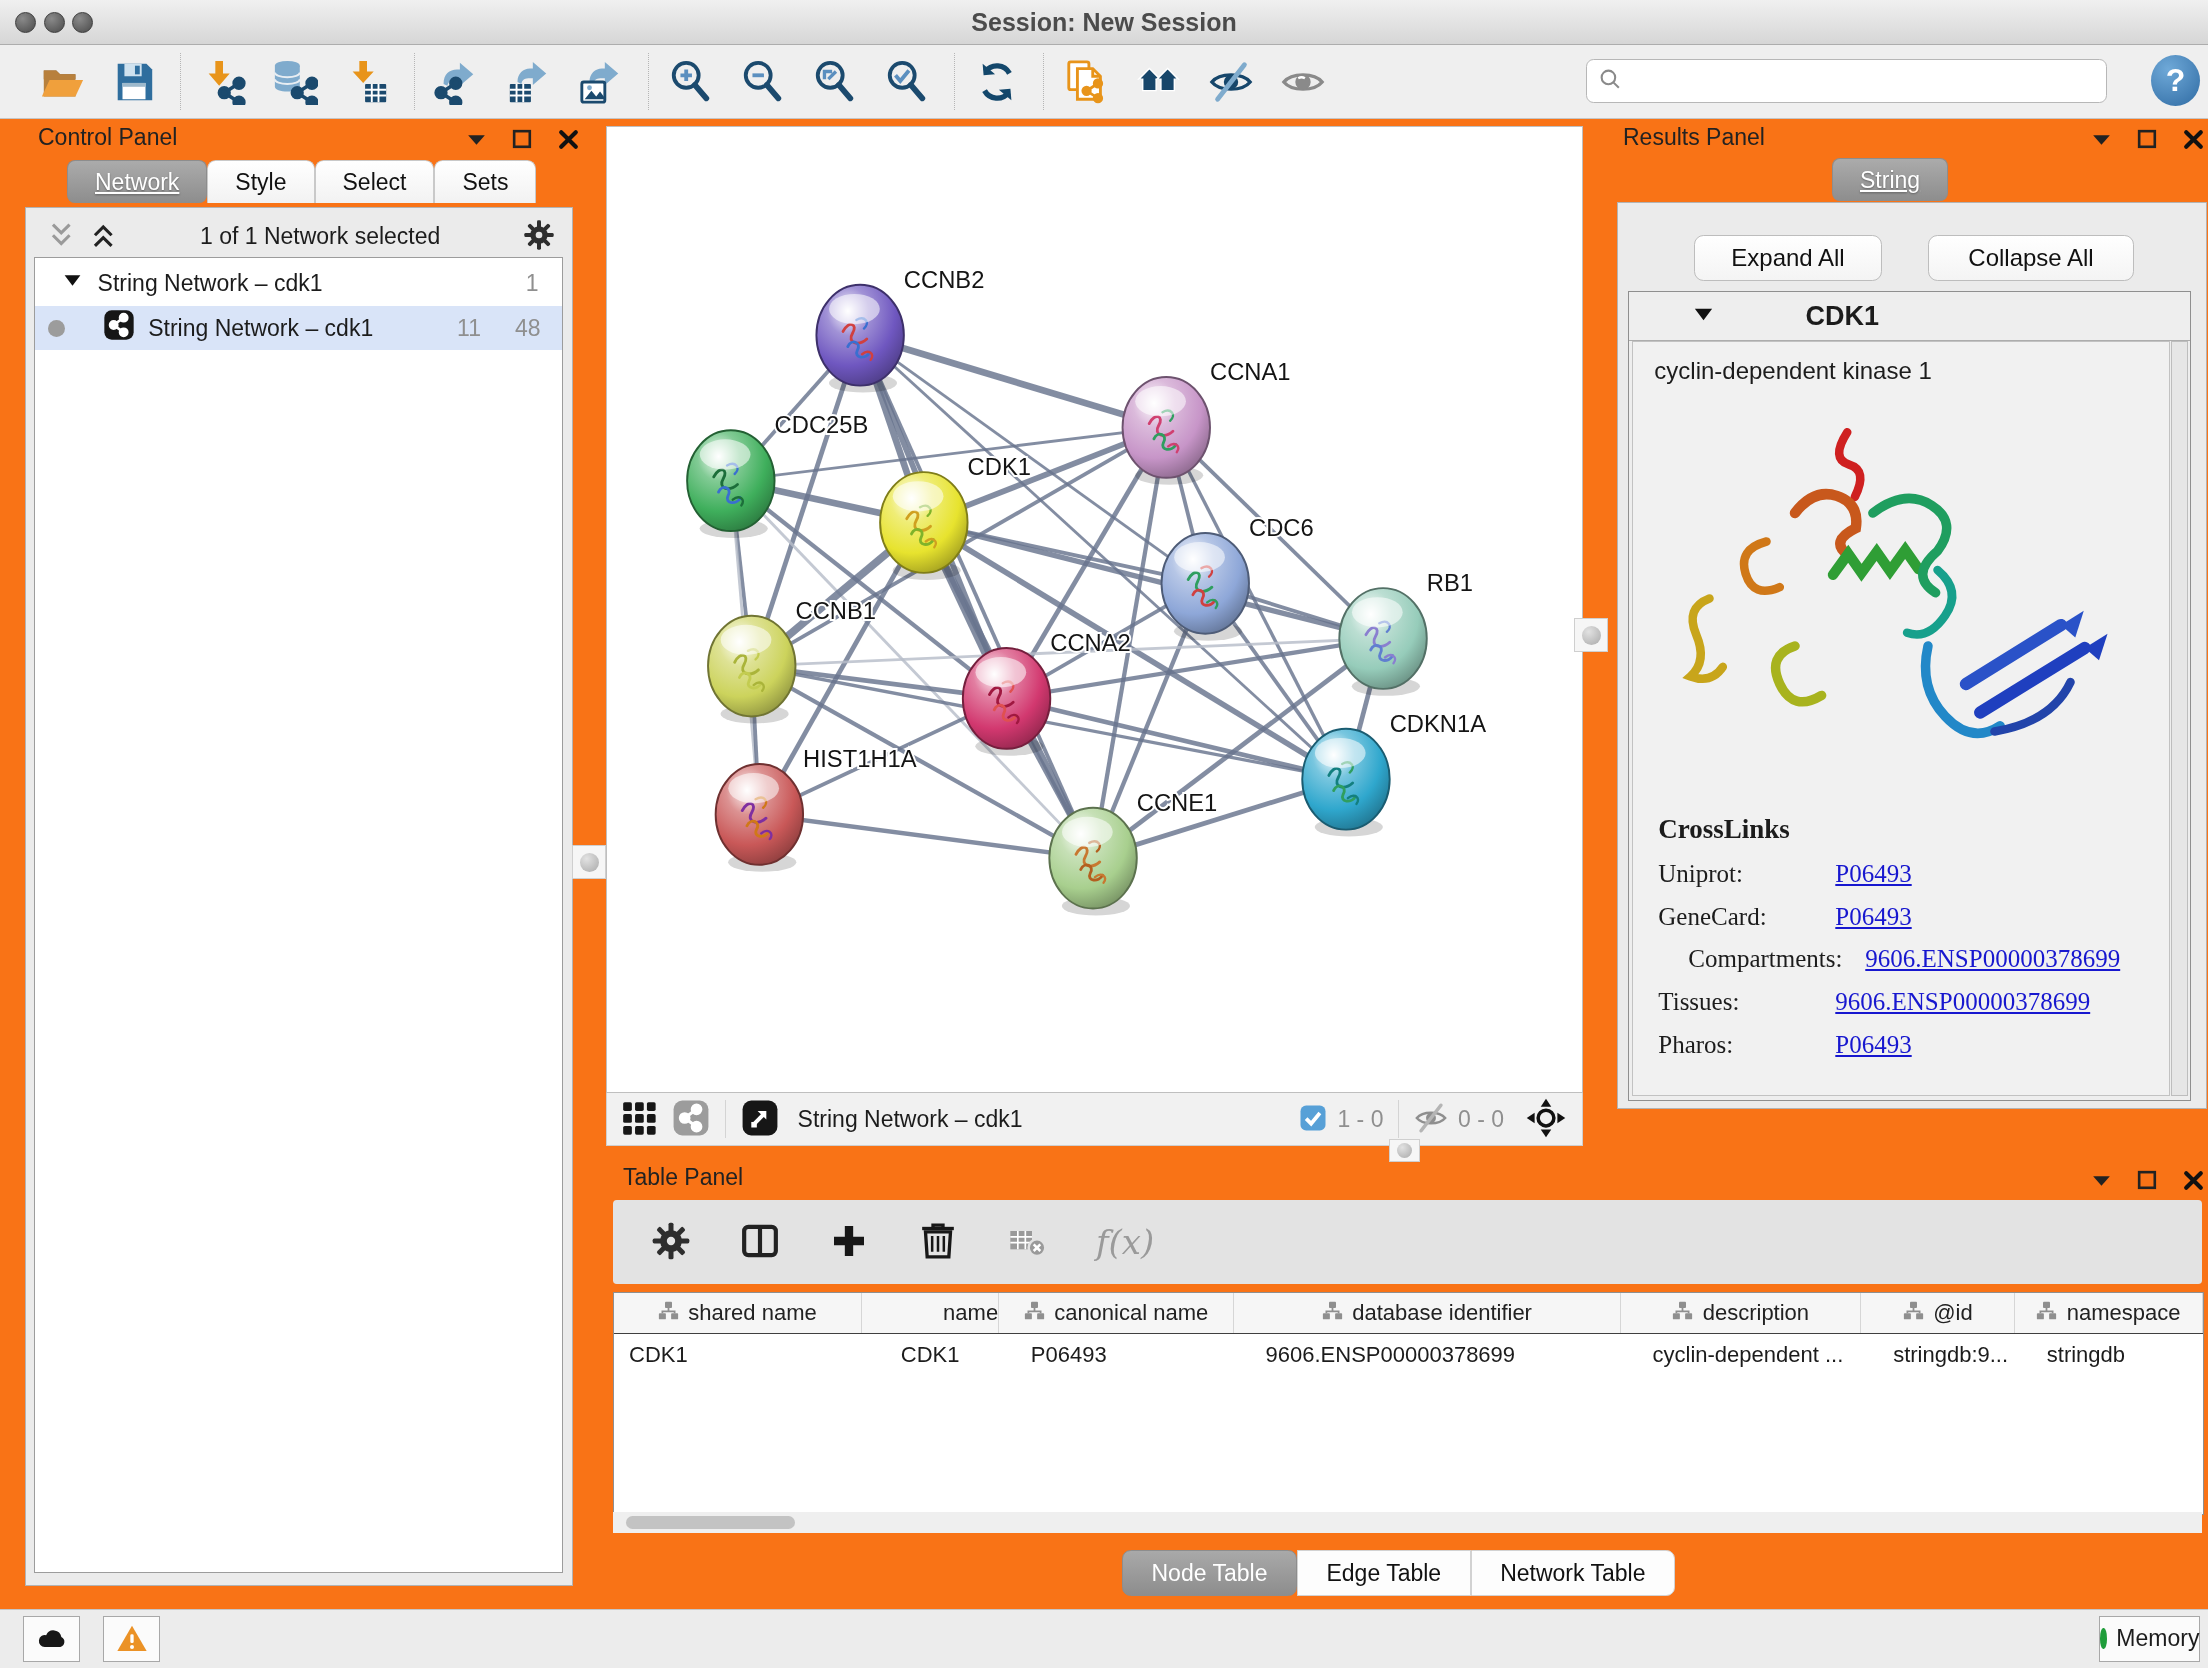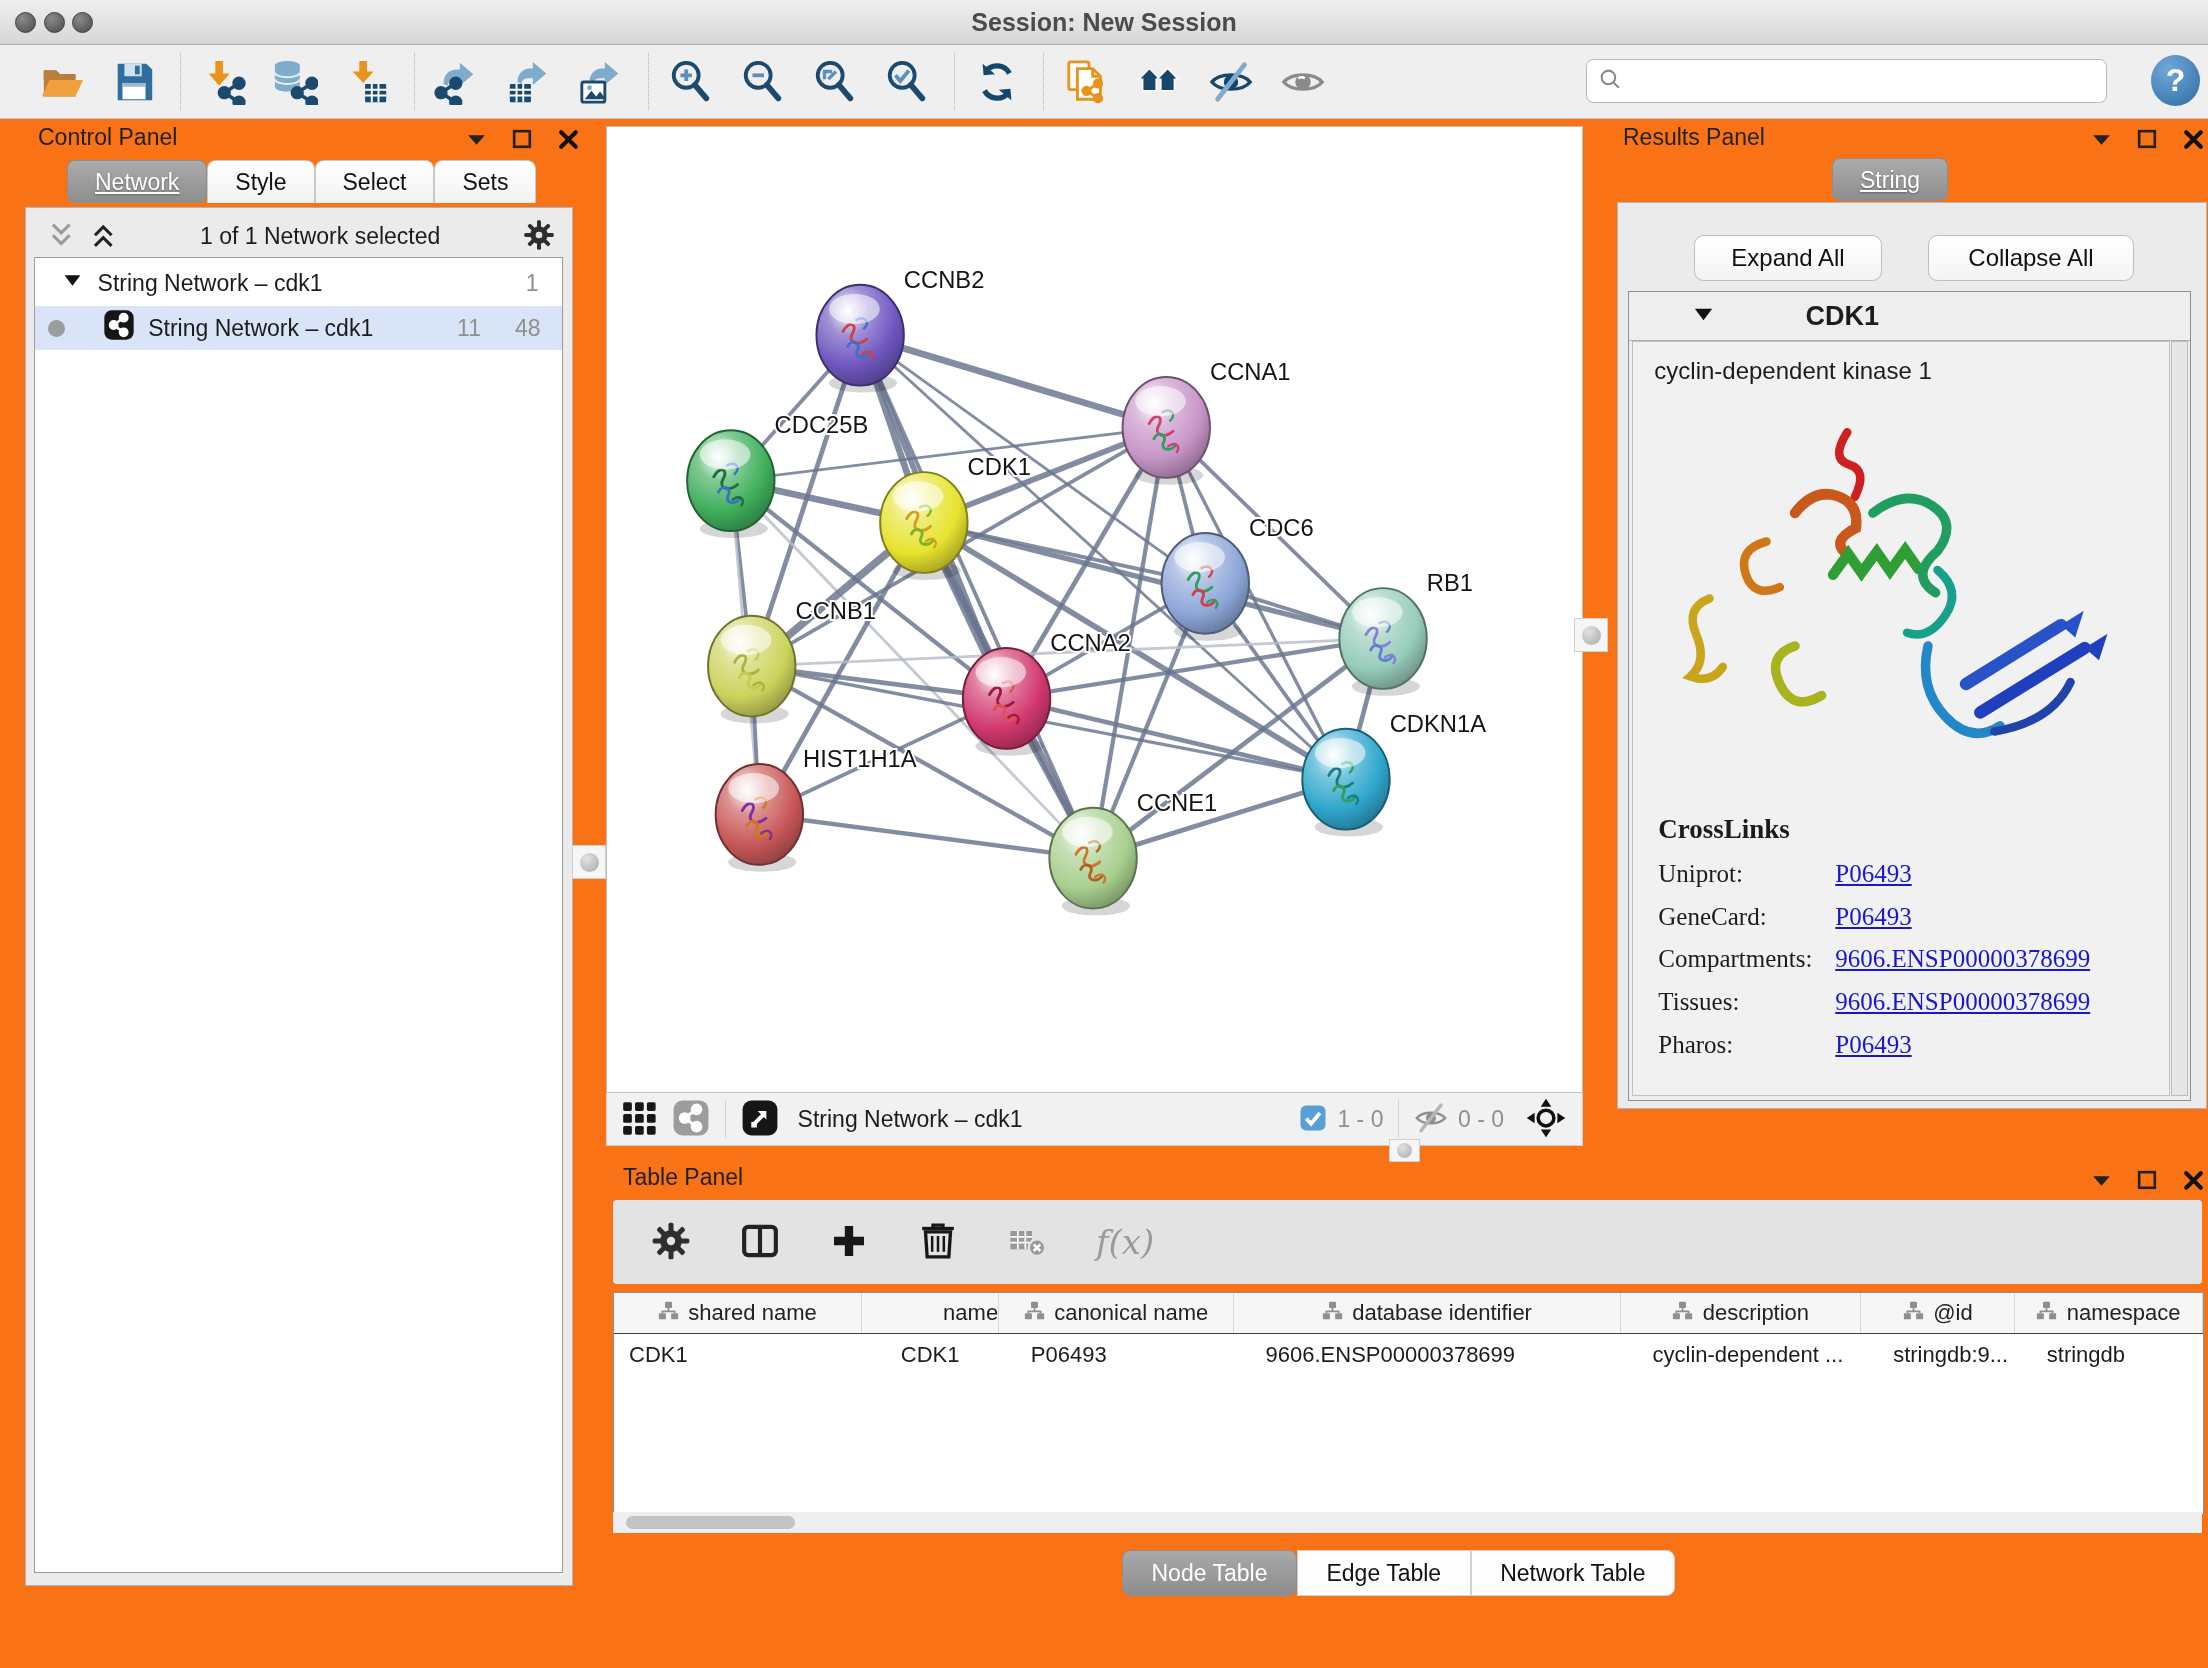--- a/index.html
+++ b/index.html
@@ -693,21 +693,21 @@
         <div id="xl-rows">
             <div class="xl-row serif" style="top: 510px;">
               <span style="width: 177px;">Uniprot:</span>
               <a href="#">P06493</a>
             </div>
             <div class="xl-row serif" style="top: 553px;">
               <span style="width: 177px;">GeneCard:</span>
               <a href="#">P06493</a>
             </div>
             <div class="xl-row serif" style="top: 595px;">
-              <span style="width: 177px;">Compartments:</span>
+              <span style="width: 177px; margin-left: 30px;">Compartments:</span>
               <a href="#">9606.ENSP00000378699</a>
             </div>
             <div class="xl-row serif" style="top: 638px;">
               <span style="width: 177px;">Tissues:</span>
               <a href="#">9606.ENSP00000378699</a>
             </div>
             <div class="xl-row serif" style="top: 681px;">
               <span style="width: 177px;">Pharos:</span>
               <a href="#">P06493</a>
             </div>
@@ -866,15 +866,33 @@
   <div class="handle" style="left:572px;top:845px;">
       <div class="dot"></div>
     </div>
   <div class="handle" style="left:1574px;top:618px;">
       <div class="dot"></div>
     </div>
   <div class="handle" style="left:1389px;top:1139px;width:28.5px;height:21px;">
       <div class="dot" style="width:15px;height:15px;"></div>
     </div>
 
+  <div class="abs statusbar">
+    <div class="sbtn" style="left:23px;">
+      <svg viewBox="0 0 48 48">
+          <path d="M13 36a9 9 0 1 1 2.2-17.8A12 12 0 0 1 38 21a8 8 0 0 1-1.5 15z" fill="#171717"></path>
+        </svg>
+    </div>
+    <div class="sbtn" style="left:103px;">
+      <svg viewBox="0 0 48 48">
+          <path d="M24 4 46 42H2z" fill="#eb9226"></path>
+          <rect x="21.5" y="17" width="5" height="13" rx="2" fill="#fff"></rect>
+          <circle cx="24" cy="36" r="3" fill="#fff"></circle>
+        </svg>
+    </div>
+    <div class="membtn">
+      <span class="memdot"></span>
+      <span>Memory</span>
+    </div>
+  </div>
 
 </div>
 
 
 </body></html>

